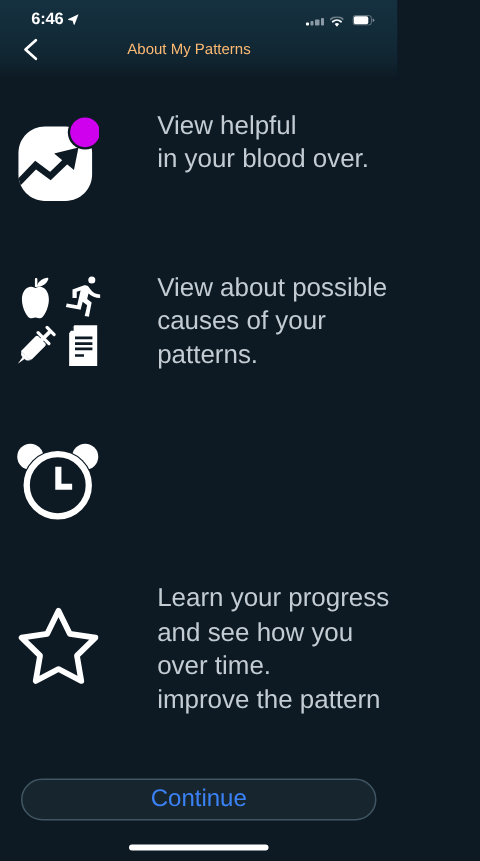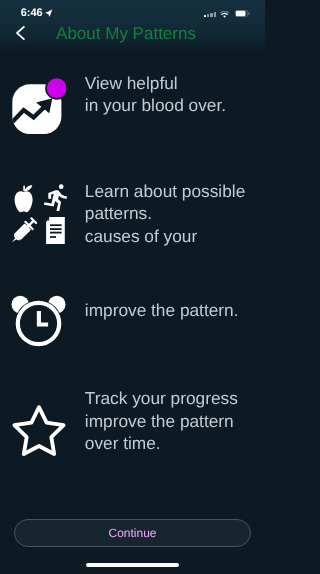--- a/index.html
+++ b/index.html
@@ -16,30 +16,30 @@
   .bars{position:absolute;left:0.2px;top:11.9px;width:12px;height:5.6px;display:flex;align-items:flex-end;gap:1.05px;}
   .bars i{display:block;width:2.1px;background:#8a9aa5;border-radius:0.6px;}
   .bars i:nth-child(1){height:2.1px;background:#ffffff;}
   .bars i:nth-child(2){height:3.1px;}
   .bars i:nth-child(3){height:4.2px;}
   .bars i:nth-child(4){height:5.4px;}
   .sb-wifi{position:absolute;left:16.2px;top:10.8px;width:9.2px;height:6.9px;}
   .sb-batt{position:absolute;left:31.0px;top:10.4px;width:14.9px;height:7px;}
   
   .back{position:absolute;left:11.5px;top:24px;width:18px;height:18px;cursor:pointer;}
-  .title{position:absolute;left:0;top:27.2px;width:252px;text-align:center;font-size:17px;line-height:13px;color:#15803d;font-weight:400;letter-spacing:0px;}
+  .title{position:absolute;left:0;top:27.2px;width:252px;text-align:center;font-size:10px;line-height:13px;color:#fdba74;font-weight:400;letter-spacing:0px;}
   
   .row{position:static;}
   .screen>.row{position:static;}
   .ic{position:absolute;left:0;top:0;}
   .txt{position:absolute;left:84.8px;font-size:17.3px;line-height:22.5px;color:#c3ccd3;}
-  .txt>div{white-space:pre;}
+  .txt>div{white-space:pre;margin-left:20px;}
   
   .btn{position:absolute;left:14px;top:519px;width:235px;height:26px;border-radius:14px;
-    border:1px solid #415663;background:#17252f;color:#f0abfc;font-size:12px;
+    border:1px solid #415663;background:#17252f;color:#3b82f6;font-size:16px;
     display:flex;align-items:center;justify-content:center;cursor:pointer;}
   .homebar{position:absolute;left:86px;top:563px;width:93px;height:3.5px;border-radius:2px;background:#fff;}
 </style>
 </head>
 <body>
 
 <div class="screen">
   <div class="topgrad"></div>
 
   <div class="statusbar">
@@ -120,45 +120,45 @@
         <path d="M39.1 36.5 L36.7 39.5 H39.1 Z" fill="#0d1a24"></path>
         <g stroke="#0d1a24" stroke-width="1.8" stroke-linecap="butt" fill="none">
           <path d="M40.0 44.2 H51.6"></path>
           <path d="M40.0 48.1 H51.6"></path>
           <path d="M40.0 51.6 H51.6"></path>
           <path d="M40.0 56.0 H46.0"></path>
         </g>
       </g>
     </svg>
     <div class="txt" style="top:179.8px">
-      <div>Learn about possible</div>
+      <div>View about possible</div>
+      <div>causes of your</div>
       <div>patterns.</div>
-      <div>causes of your</div>
     </div>
   </div>
 
   <div class="row">
     <svg class="ic" style="left:10px;top:293px;width:58px;height:58px" viewBox="0 0 58 58">
       <circle cx="10.2" cy="11.5" r="8.7" fill="#ffffff"></circle>
       <circle cx="46.8" cy="11.5" r="8.7" fill="#ffffff"></circle>
       <circle cx="28.5" cy="30.5" r="23.6" fill="#0d1a24"></circle>
       <circle cx="28.5" cy="30.5" r="20.7" fill="none" stroke="#ffffff" stroke-width="4.2"></circle>
       <path d="M28.9 18.1 V31.5 H38.1" fill="none" stroke="#ffffff" stroke-width="4.1" stroke-linecap="butt" stroke-linejoin="miter"></path>
     </svg>
     <div class="txt" style="top:299.2px">
-      <div>improve the pattern.</div>
     </div>
   </div>
 
   <div class="row">
     <svg class="ic" style="left:10px;top:403px;width:58px;height:56px" viewBox="0 0 58 56">
       <path d="M29 4.2 L36.6 19.6 L53.6 22.1 L41.3 34.1 L44.2 51 L29 43 L13.8 51 L16.7 34.1 L4.4 22.1 L21.4 19.6 Z" fill="none" stroke="#ffffff" stroke-width="3.8" stroke-linejoin="round"></path>
     </svg>
     <div class="txt" style="top:387px">
-      <div>Track your progress</div>
+      <div>Learn your progress</div>
+      <div>and see how you</div>
+      <div>over time.</div>
       <div>improve the pattern</div>
-      <div>over time.</div>
     </div>
   </div>
 
   <div class="btn">Continue</div>
   <div class="homebar"></div>
 </div>
 
 </body></html>

